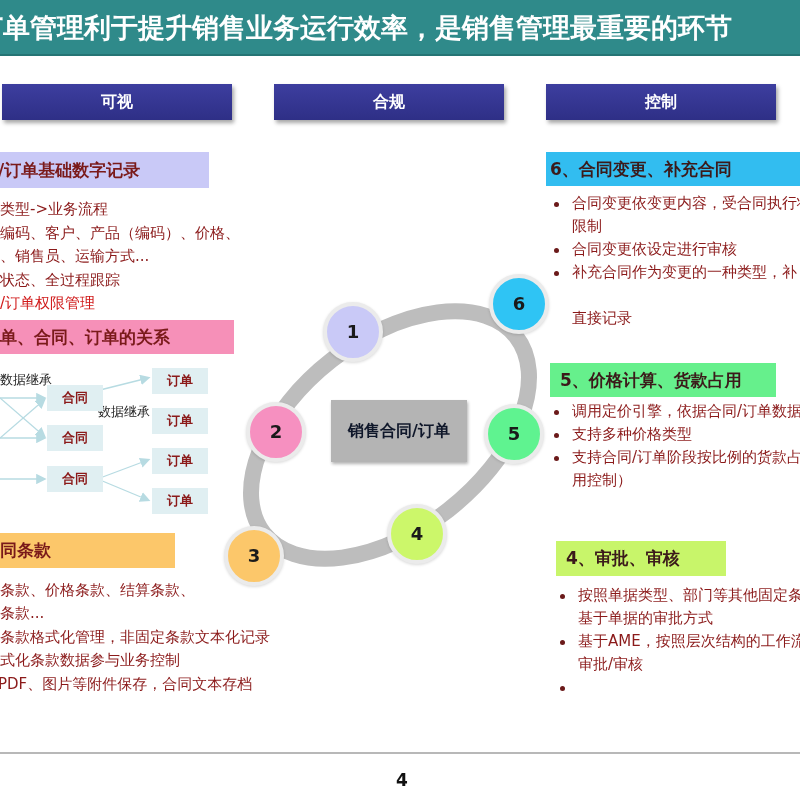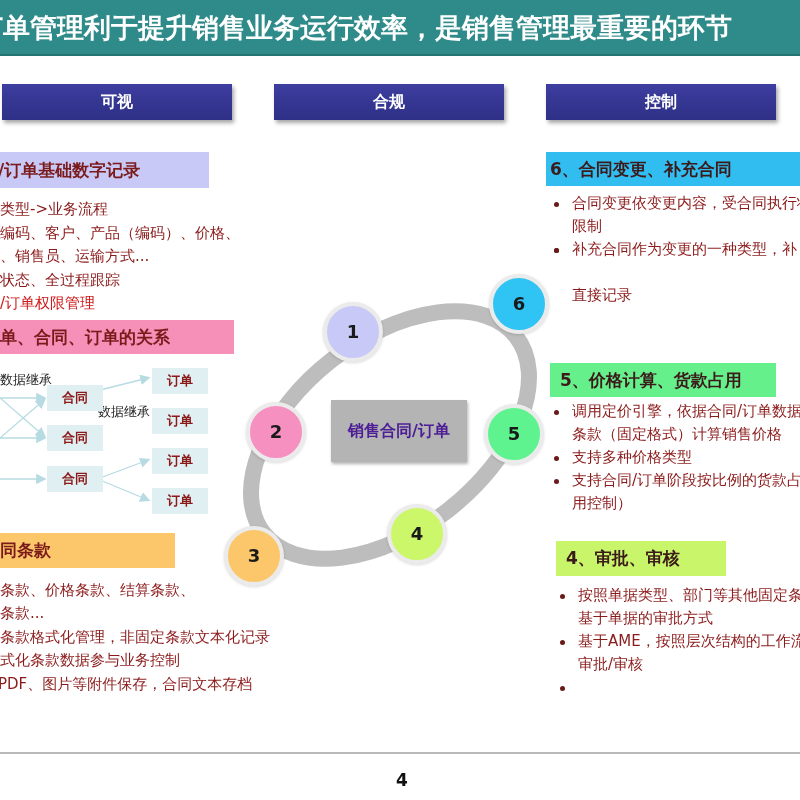--- a/index.html
+++ b/index.html
@@ -42,21 +42,21 @@
   }
 
   .rel-box {
     position: absolute; width: 56px; height: 26px; background: #e0eff2;
     color: #8b1a1a; font-weight: bold; font-size: 13px; text-align: center; line-height: 26px;
   }
   .rel-label { position: absolute; font-size: 13px; color: #222; white-space: nowrap; }
 
   .center-box {
     position: absolute; left: 331px; top: 400px; width: 136px; height: 62px;
-    background: #b4b4b4; color: #4c1d95; font-weight: bold; font-size: 16px;
+    background: #b4b4b4; color: #0f172a; font-weight: bold; font-size: 16px;
     text-align: center; line-height: 62px; box-shadow: 1px 2px 3px rgba(0,0,0,0.3);
   }
 
   .node {
     position: absolute; width: 60px; height: 60px; border-radius: 50%;
     border: 4px solid #ebebeb; text-align: center; line-height: 52px;
     font-weight: bold; font-size: 18px; color: #1a1a1a;
     box-shadow: 0 1px 3px rgba(0,0,0,0.15);
   }
 
@@ -165,34 +165,34 @@
 </div>
 
 <div class="sec-title right" style="left:546px; top:152px; width:254px; height:34px; background:#32bdf0; line-height:34px; padding-left:4px;">
   <span>6、合同变更、补充合同</span>
 </div>
 <ul class="bullet-list" style="left:550px; top:192px;">
   <li><span class="dot"></span>
     <span>合同变更依变更内容，受合同执行状态</span><br>
     <span>限制</span></li>
   <li><span class="dot"></span>
-    </li>
+    <span>合同变更依设定进行审核</span></li>
   <li><span class="dot"></span>
     <span>补充合同作为变更的一种类型，补</span><br>
     <br>
     <span>直接记录</span></li>
 </ul>
 
 <div class="sec-title right" style="left:550px; top:363px; width:226px; height:34px; background:#66f08c; line-height:34px; padding-left:10px;">
   <span>5、价格计算、货款占用</span>
 </div>
 <ul class="bullet-list" style="left:550px; top:400px;">
   <li><span class="dot"></span>
     <span>调用定价引擎，依据合同/订单数据及</span><br>
-    <span>条款（固定格式）计算销售价格</span></li>
+    </li>
   <li><span class="dot"></span>
     <span>支持多种价格类型</span></li>
   <li><span class="dot"></span>
     <span>支持合同/订单阶段按比例的货款占</span><br>
     <span>用控制）</span></li>
 </ul>
 
 <div class="sec-title right" style="left:556px; top:541px; width:170px; height:35px; background:#c8f56a; line-height:35px; padding-left:10px;">
   <span>4、审批、审核</span>
 </div>

